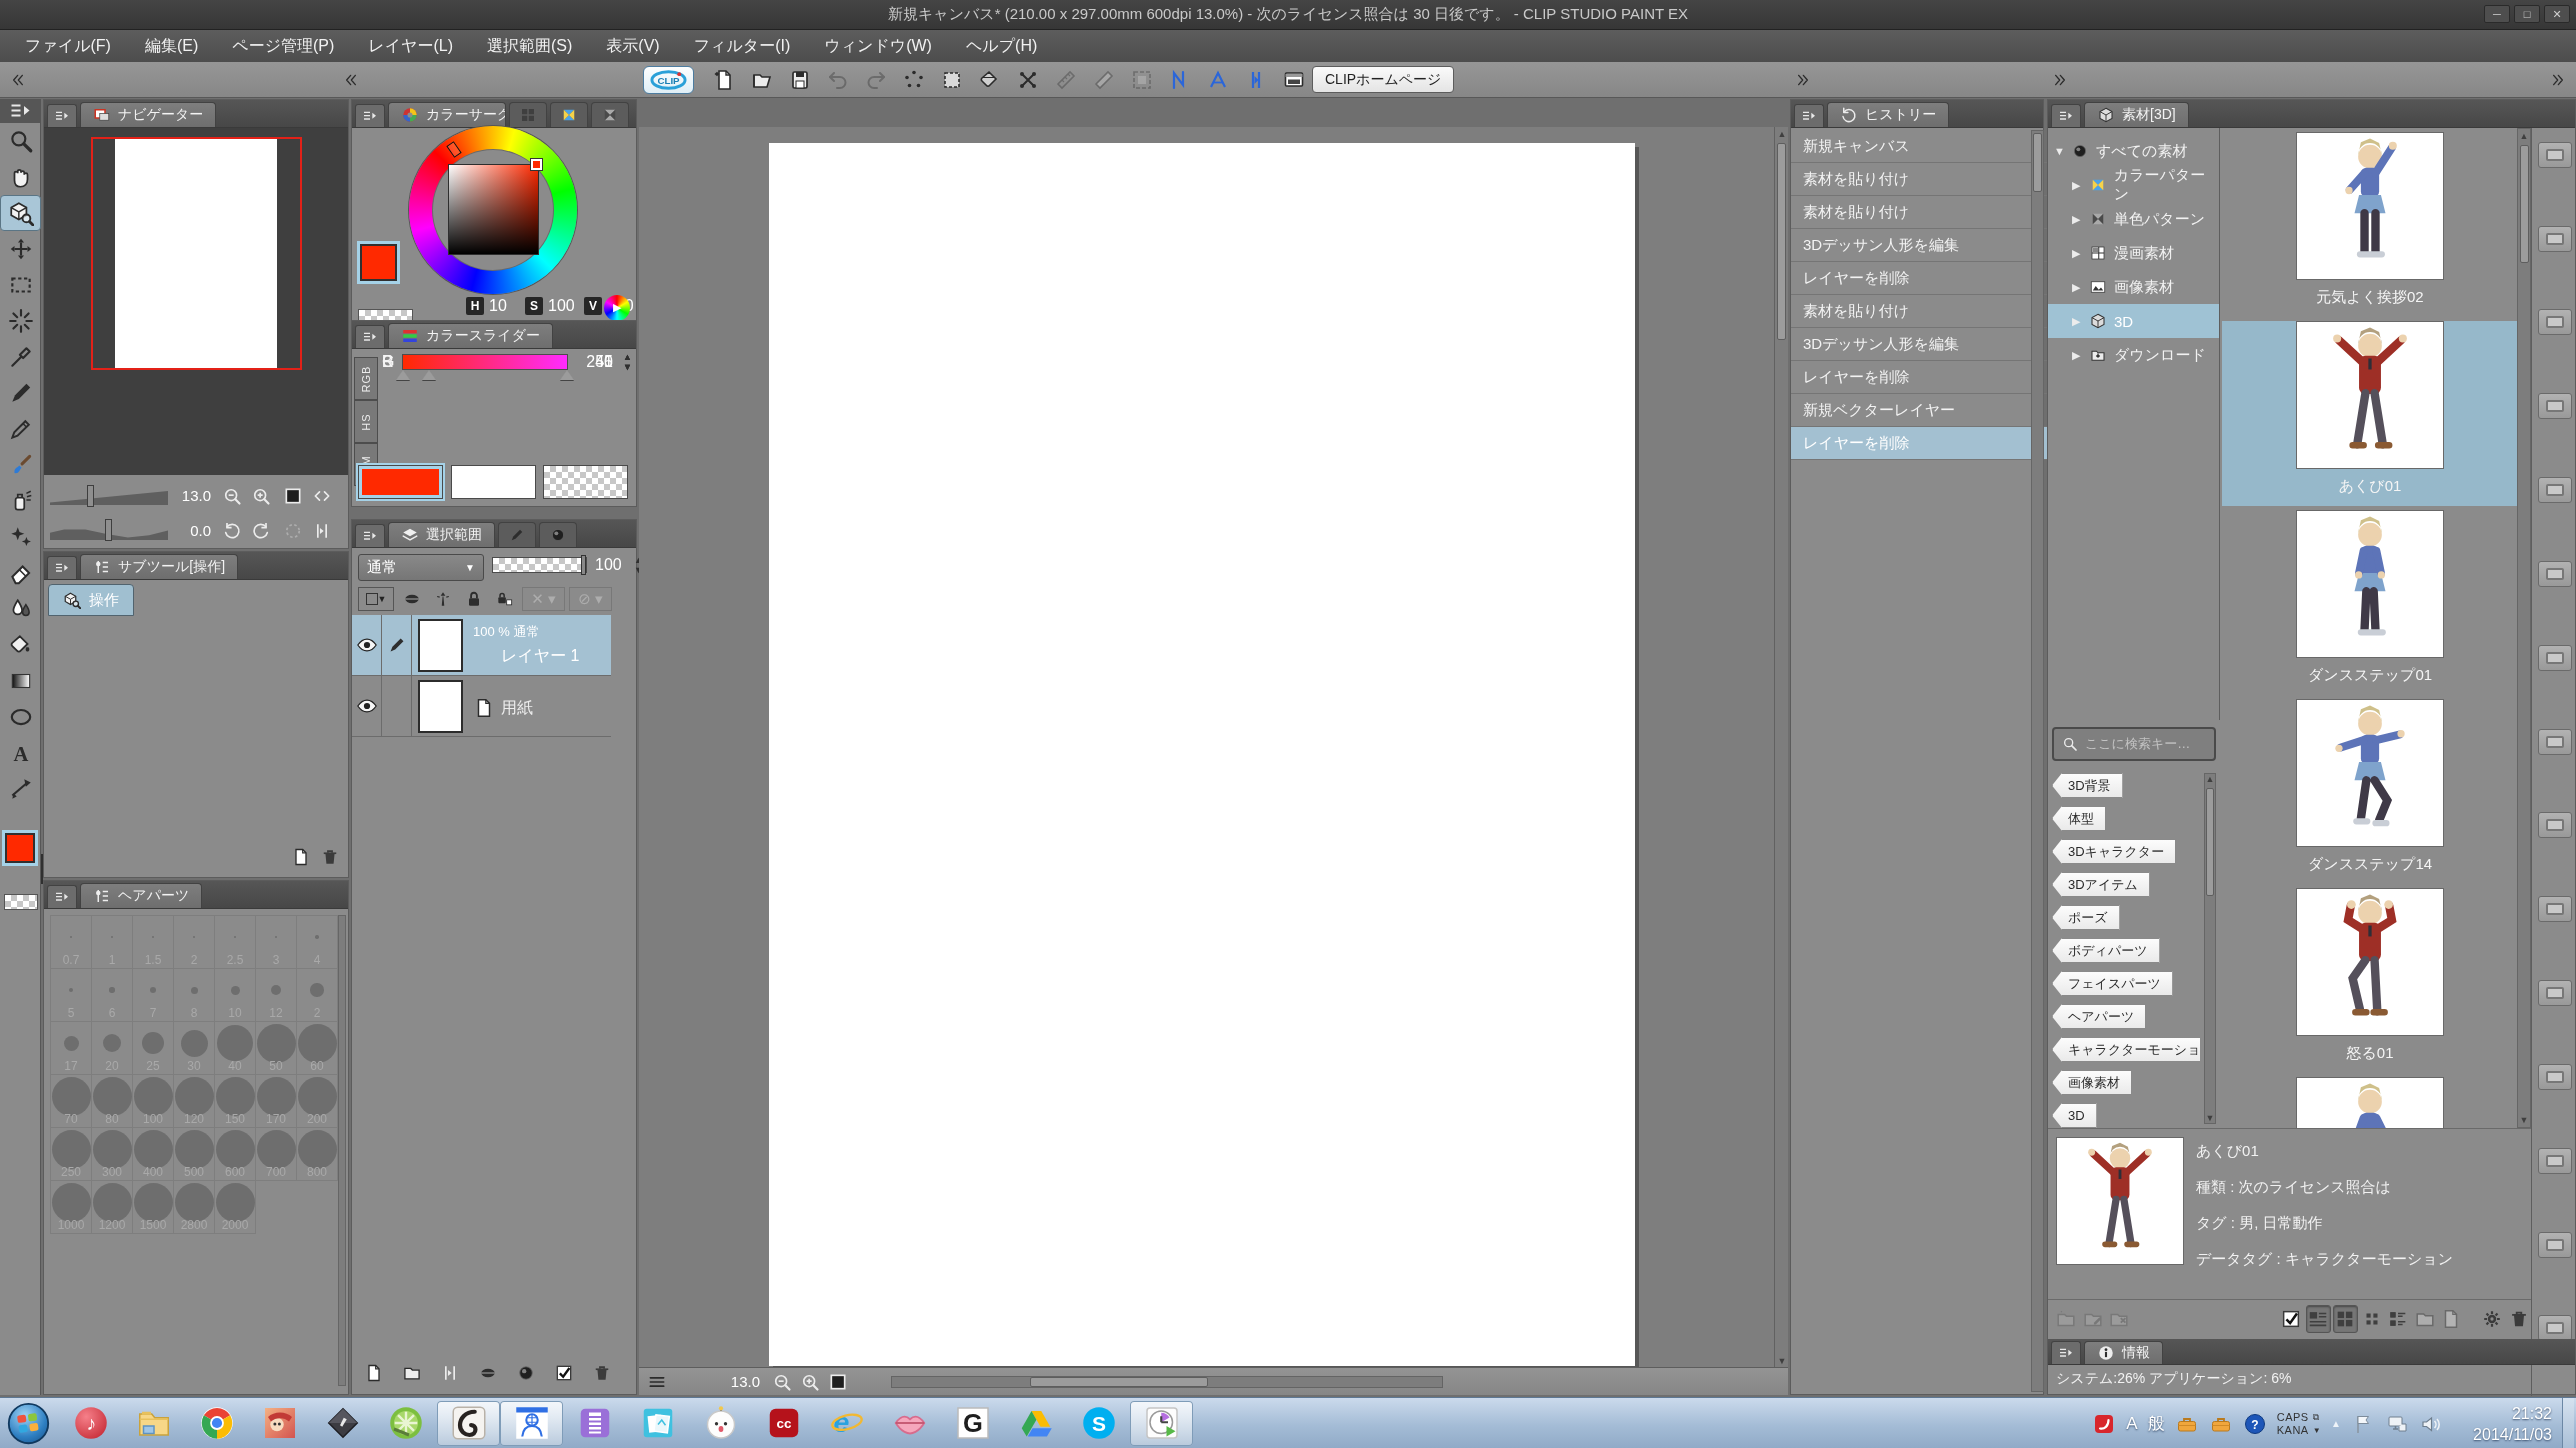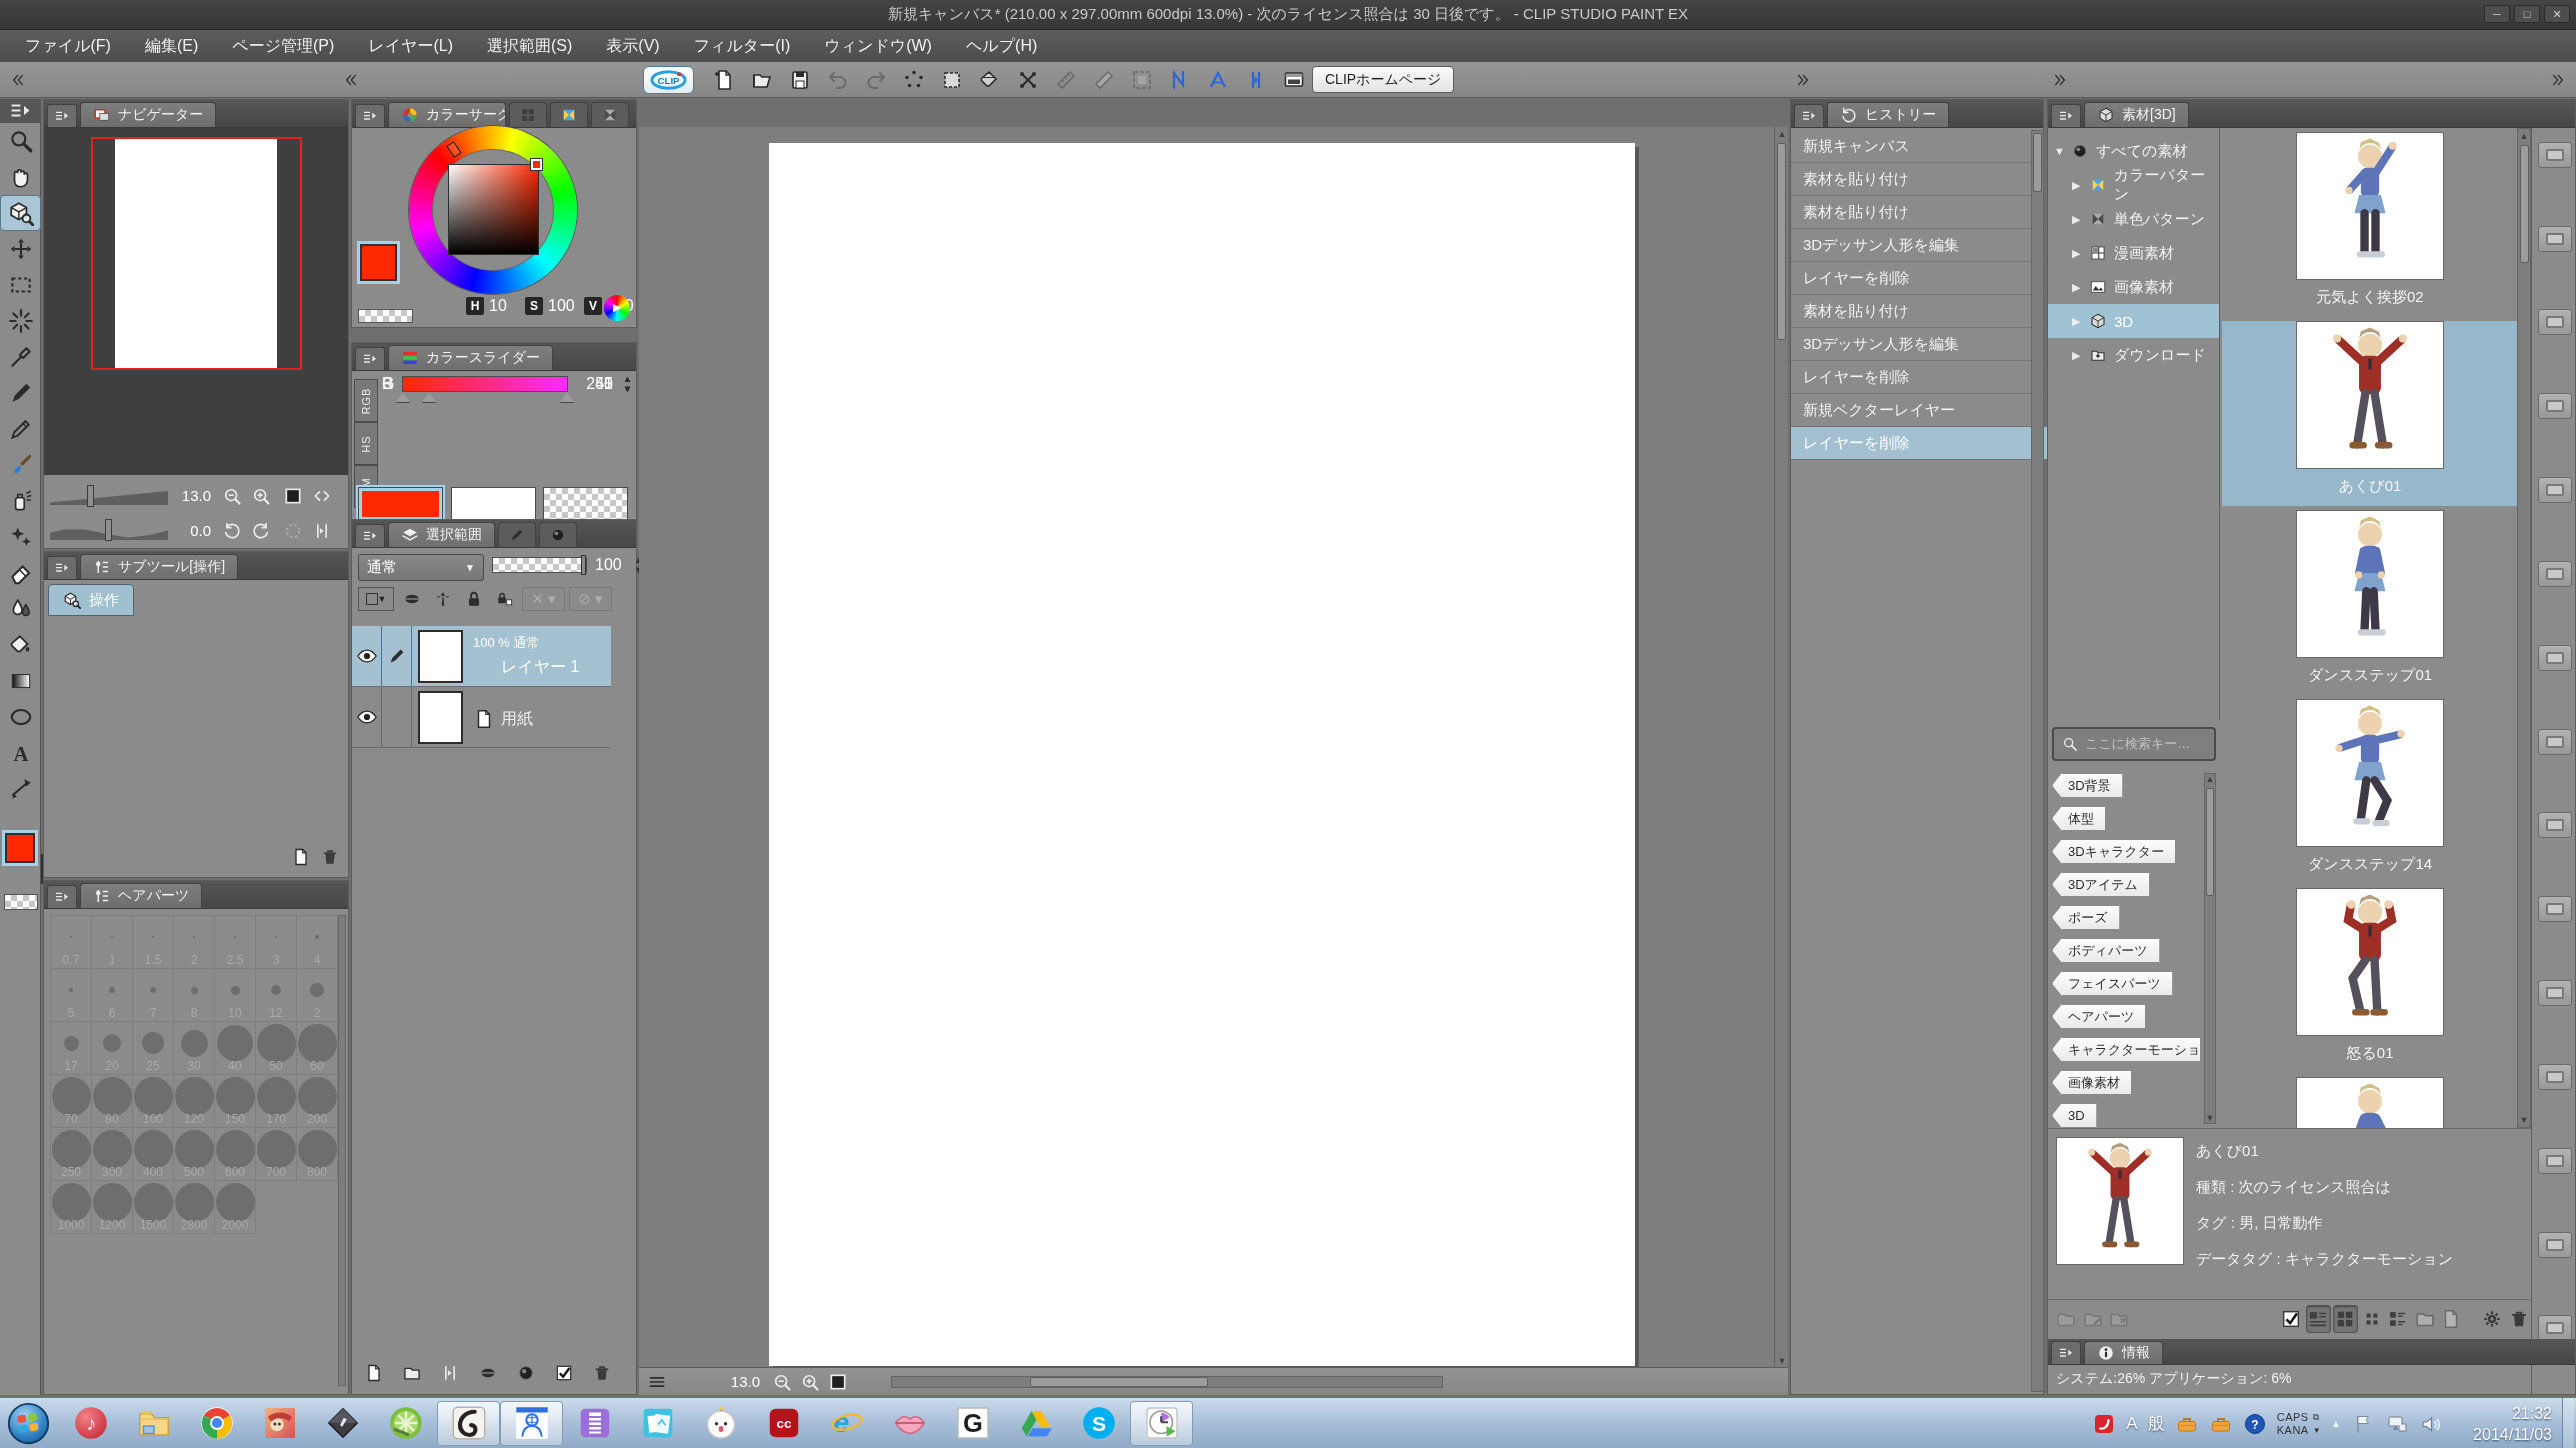--- a/index.html
+++ b/index.html
@@ -875,21 +875,21 @@
         <span class="row" style="gap:5px">
           <span class="hsvk">V</span>
           <span class="hsvv">100</span>
         </span>
       </div>
     <span class="ab" style="left:252px;top:195px;width:26px;height:26px;border-radius:50%;background:conic-gradient(#f00,#ff0,#0f0,#0ff,#00f,#f0f,#f00)">
         <span style="position:absolute;left:9px;top:6px;color:#fff;font-size:11px">▶</span>
       </span>
   </div>
 
-  <div class="panel" style="left:351px;top:243px;width:286px;height:187px">
+  <div class="panel" style="left:351px;top:221px;width:286px;height:187px">
     <div class="phead">
       <span class="pmenu">
           <svg viewBox="0 0 24 24" width="100%" height="100%">
             <path d="M3 6.5h9M3 11.5h9M3 16.5h9" stroke="#e8e8e8" stroke-width="2"></path>
             <path d="M15.5 7l5.5 4.5-5.5 4.5z" fill="#e8e8e8"></path>
           </svg>
         </span>
       <span class="ptab">
           <span class="ticon">
             <svg viewBox="0 0 24 24" width="100%" height="100%">
@@ -1028,21 +1028,21 @@
       <span class="lico">
           <svg viewBox="0 0 24 24" width="100%" height="100%">
             <rect x="4" y="10" width="9" height="7" rx="1" fill="#2d2d2d"></rect>
             <path d="M6 10V8a2.5 2.5 0 0 1 5 0v2" fill="none" stroke="#2d2d2d" stroke-width="1.8"></path>
             <rect x="14" y="13" width="6" height="6" fill="#fff" stroke="#2d2d2d"></rect>
           </svg>
         </span>
       <span class="lico dis" style="width:43px;border:1px solid #555">✕ ▾</span>
       <span class="lico dis" style="width:43px;border:1px solid #555">⊘ ▾</span>
     </div>
-    <div class="ab" style="left:0;top:106px;width:259px">
+    <div class="ab" style="left:0;top:95px;width:259px">
 
         <div class="lrow sel" style="position:relative">
           <span class="lcol">
             <svg viewBox="0 0 24 24" width="100%" height="100%">
               <path d="M2 12c3-4.5 6.5-6.5 10-6.5S19 7.5 22 12c-3 4.5-6.5 6.5-10 6.5S5 16.5 2 12z" fill="#f6f6f6" stroke="#222" stroke-width="1.4"></path>
               <circle cx="12" cy="12" r="3.4" fill="#222"></circle>
             </svg>
           </span>
           <span class="lcol">
             <svg viewBox="0 0 24 24" width="100%" height="100%">

